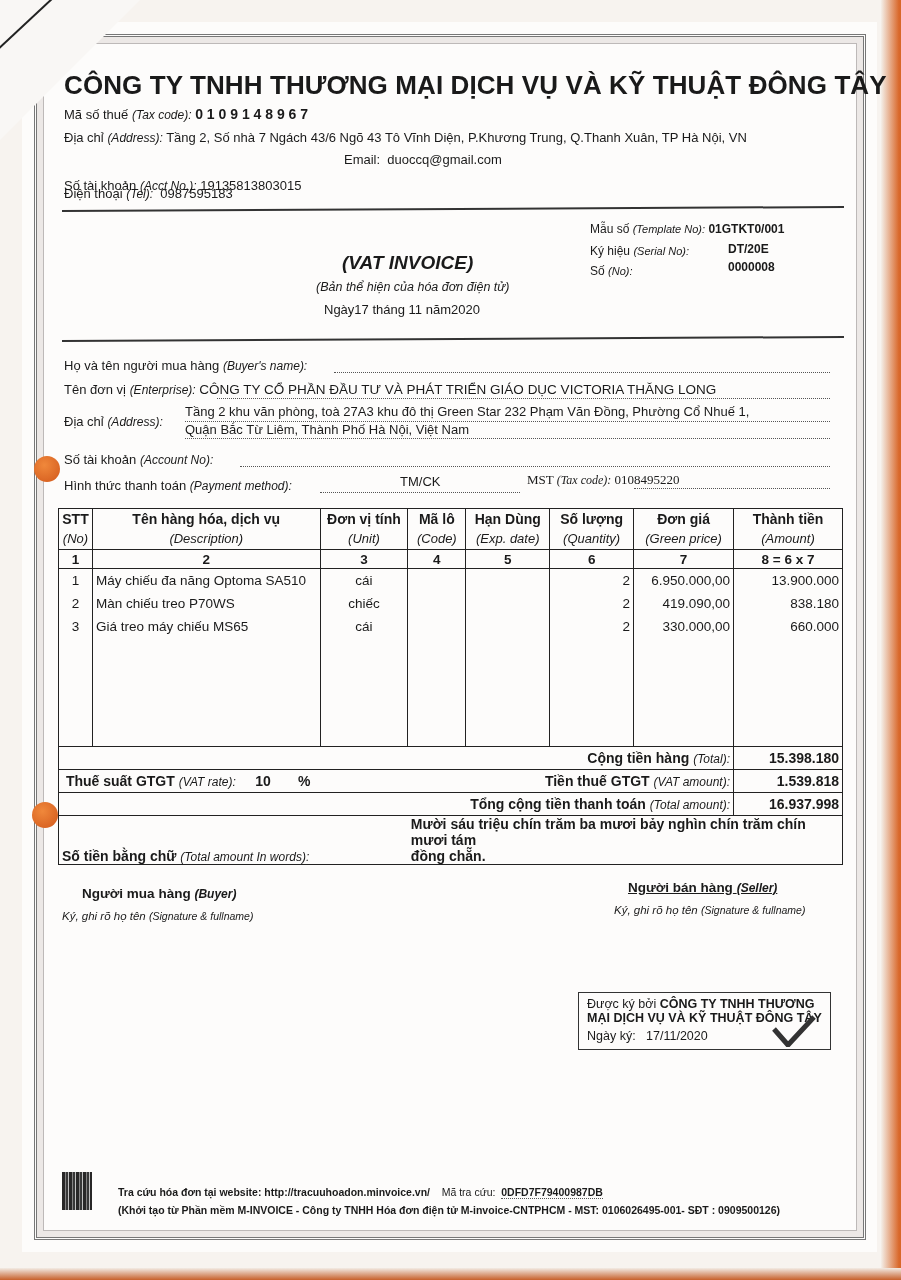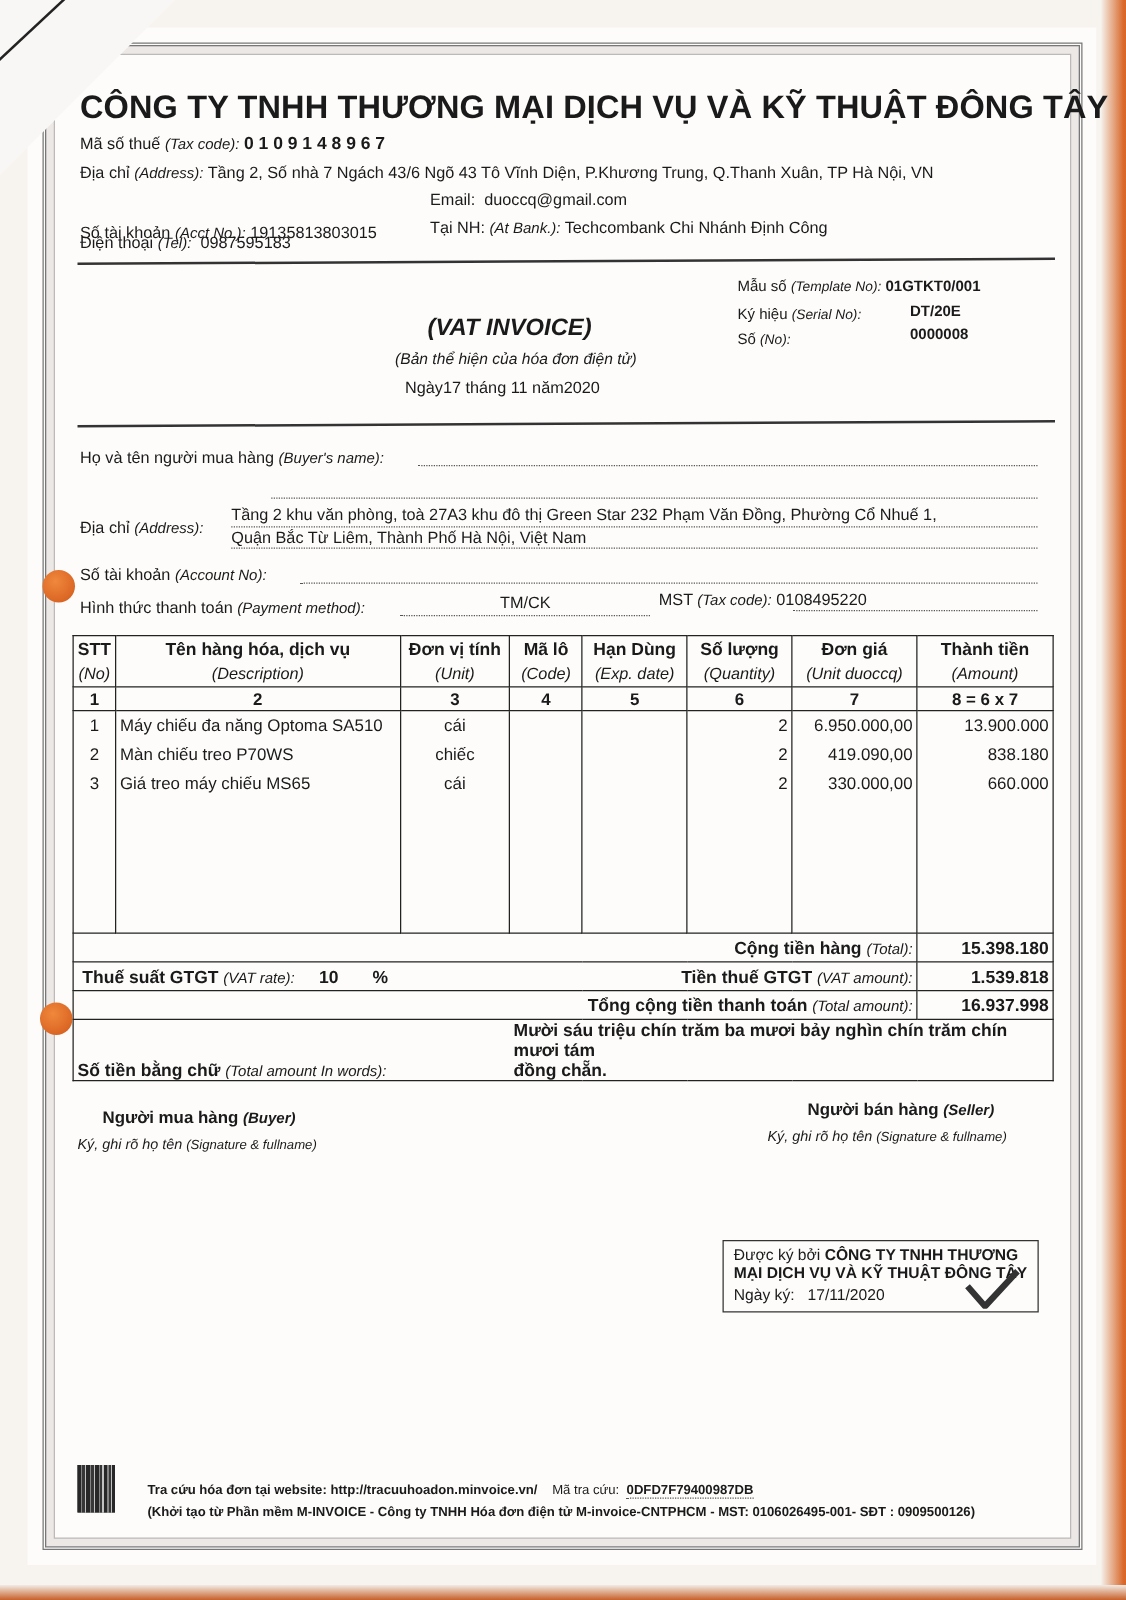--- a/index.html
+++ b/index.html
@@ -103,25 +103,20 @@
   </div>
   <div class="abs row" style="left:322px; top:130px;">
     <span>Email:</span>
     &nbsp;<span>duoccq@gmail.com</span>
   </div>
   <div class="abs row" style="left:42px; top:156px;">
     <span>Số tài khoản</span>
     <span class="it">(Acct No.):</span>
     <span>19135813803015</span>
   </div>
-  <div class="abs row" style="left:322px; top:152px;">
-    <span>Tại NH:</span>
-    <span class="it">(At Bank.):</span>
-    <span>Techcombank Chi Nhánh Định Công</span>
-  </div>
   <div class="hr-thick" style="left:40px; top:186px; width:782px; transform:rotate(-0.3deg);"></div>
 
   <div class="abs subtitle" style="left:320px; top:230px;">(VAT INVOICE)</div>
   <div class="abs it" style="left:278px; top:258px; font-size:12.5px;margin-left:16px;">(Bản thể hiện của hóa đơn điện tử)</div>
   <div class="abs row" style="left:302px; top:280px;">Ngày17 tháng 11 năm2020</div>
 
   <div class="abs row" style="left:568px; top:200px; font-size:12px;">
     <span>Mẫu số</span>
     <span class="it" style="font-size:11px;">(Template No):</span>
     <span class="bold">01GTKT0/001</span>
@@ -138,20 +133,25 @@
   <div class="abs bold" style="left:706px; top:238px; font-size:12px;">0000008</div>
   <div class="hr-thick" style="left:40px; top:316px; width:782px; height:1.5px; transform:rotate(-0.3deg);"></div>
 
   <div class="abs row" style="left:42px; top:336px;">
     <span>Họ và tên người mua hàng</span>
     <span class="it">(Buyer's name):</span>
     <span></span>
   </div>
   <div class="dotline" style="left:312px; top:350px; width:496px;"></div>
 
+  <div class="abs row" style="left:42px; top:360px;">
+    <span>Tên đơn vị</span>
+    <span class="it">(Enterprise):</span>
+    <span style="font-size:13.5px;">CÔNG TY CỔ PHẦN ĐẦU TƯ VÀ PHÁT TRIỂN GIÁO DỤC VICTORIA THĂNG LONG</span>
+  </div>
   <div class="dotline" style="left:195px; top:376px; width:613px;"></div>
 
   <div class="abs row" style="left:42px; top:392px;">
     <span>Địa chỉ</span>
     <span class="it">(Address):</span>
   </div>
   <div class="abs row" style="left:163px; top:382px;">Tầng 2 khu văn phòng, toà 27A3 khu đô thị Green Star 232 Phạm Văn Đồng, Phường Cổ Nhuế 1,</div>
   <div class="dotline" style="left:163px; top:399px; width:645px;"></div>
   <div class="abs row" style="left:163px; top:400px;">Quận Bắc Từ Liêm, Thành Phố Hà Nội, Việt Nam</div>
   <div class="dotline" style="left:163px; top:416px; width:645px;"></div>
@@ -162,21 +162,21 @@
     <span></span>
   </div>
   <div class="dotline" style="left:218px; top:444px; width:590px;"></div>
 
   <div class="abs row" style="left:42px; top:456px;">
     <span>Hình thức thanh toán</span>
     <span class="it">(Payment method):</span>
   </div>
   <div class="abs row" style="left:378px; top:452px;">TM/CK</div>
   <div class="dotline" style="left:298px; top:470px; width:200px;"></div>
-  <div class="abs row" style="left:505px; top:450px;">
+  <div class="abs row" style="left:505px; top:450px;font-family:Liberation Serif, serif;">
     <span>MST</span>
     <span class="it">(Tax code):</span>
     <span>0108495220</span>
   </div>
   <div class="dotline" style="left:612px; top:466px; width:196px;"></div>
 
   <table class="items">
     <colgroup>
       <col style="width:34px">
         <col style="width:228px">
@@ -188,21 +188,21 @@
         <col style="width:109px">
     </colgroup>
     <tbody>
         <tr>
       <th><span>STT</span><span class="sub">(No)</span></th>
       <th><span>Tên hàng hóa, dịch vụ</span><span class="sub">(Description)</span></th>
       <th><span>Đơn vị tính</span><span class="sub">(Unit)</span></th>
       <th><span>Mã lô</span><span class="sub">(Code)</span></th>
       <th><span>Hạn Dùng</span><span class="sub">(Exp. date)</span></th>
       <th><span>Số lượng</span><span class="sub">(Quantity)</span></th>
-      <th><span>Đơn giá</span><span class="sub">(Unit duoccq)</span></th>
+      <th><span>Đơn giá</span><span class="sub">(Green price)</span></th>
       <th><span>Thành tiền</span><span class="sub">(Amount)</span></th>
     </tr>
     <tr class="num-row">
       <td>1</td>
       <td>2</td>
       <td>3</td>
       <td>4</td>
       <td>5</td>
       <td>6</td>
       <td>7</td>
@@ -281,21 +281,21 @@
     </tr>
   </tbody>
     </table>
 
   <div class="abs bold" style="left:60px; top:864px; font-size:13.5px;">
     <span>Người mua hàng</span> <span class="it">(Buyer)</span>
   </div>
   <div class="abs" style="left:40px; top:888px; font-size:11.5px; font-style:italic;">
     <span>Ký, ghi rõ họ tên</span> <span style="font-size:10.5px;">(Signature &amp; fullname)</span>
   </div>
-  <div class="abs bold" style="left:624px; top:858px; font-size:13.5px;">
+  <div class="abs bold" style="left:606px; top:858px; font-size:13.5px;text-decoration:underline;">
     <span>Người bán hàng</span> <span class="it">(Seller)</span>
   </div>
   <div class="abs" style="left:592px; top:882px; font-size:11.5px; font-style:italic;">
     <span>Ký, ghi rõ họ tên</span> <span style="font-size:10.5px;">(Signature &amp; fullname)</span>
   </div>
 
   <div class="sig-box">
     <div style="white-space:nowrap;"><span>Được ký bởi</span> <span class="bold">CÔNG TY TNHH THƯƠNG</span></div>
     <div class="bold" style="white-space:nowrap;">MẠI DỊCH VỤ VÀ KỸ THUẬT ĐÔNG TÂY</div>
     <div style="margin-top:4px; white-space:nowrap;"><span>Ngày ký:</span>&nbsp;&nbsp;&nbsp;<span>17/11/2020</span></div>

